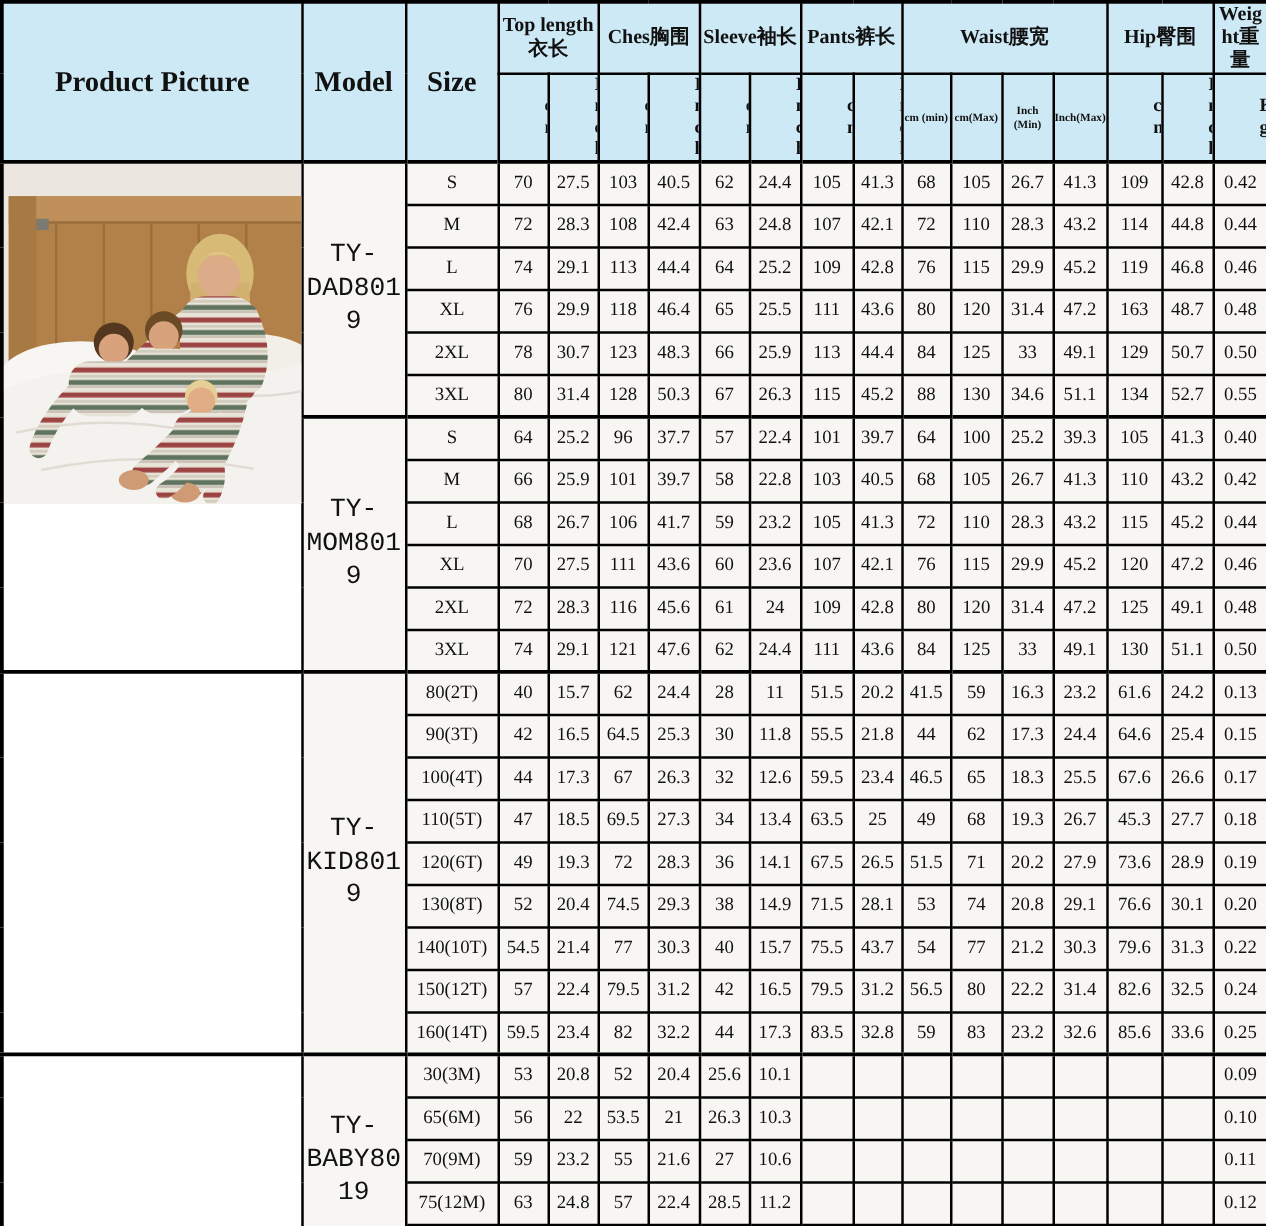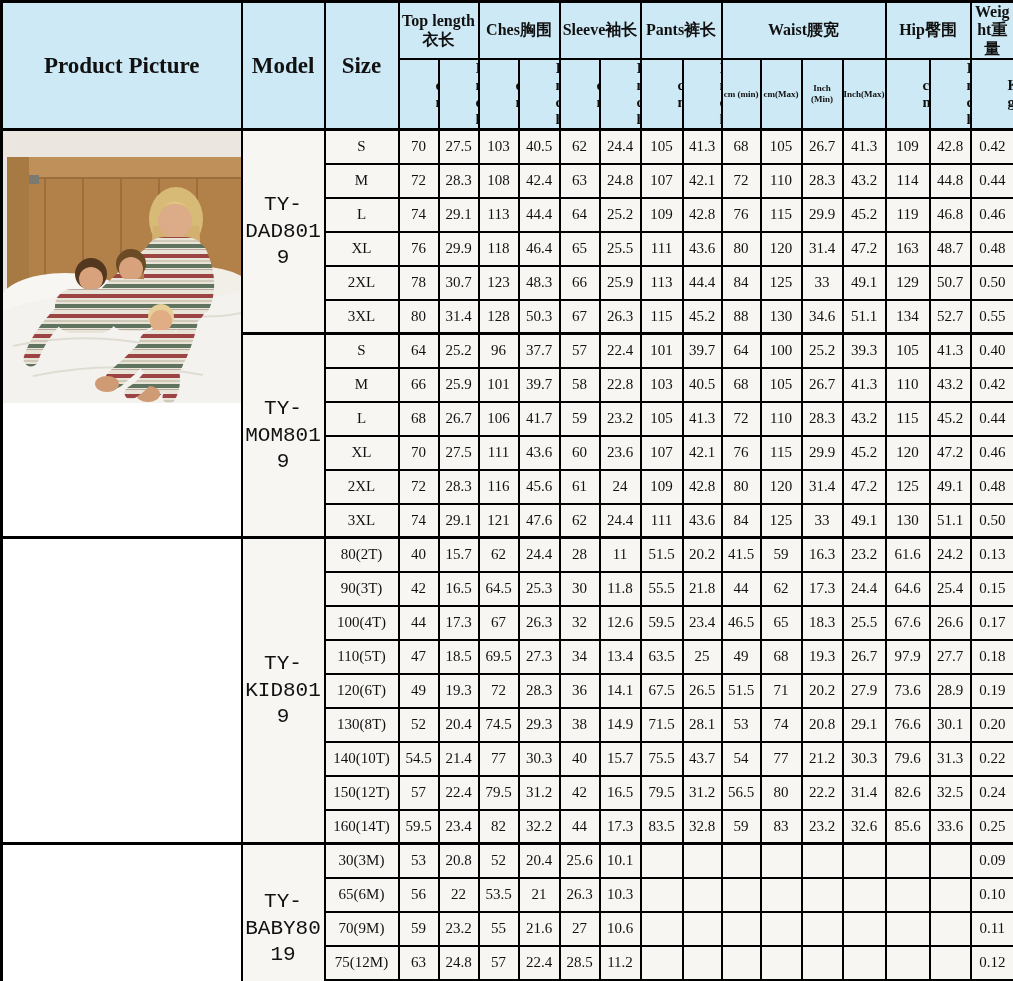--- a/index.html
+++ b/index.html
@@ -430,21 +430,21 @@
         <td class="value-cell">69.5</td>
         <td class="value-cell">27.3</td>
         <td class="value-cell">34</td>
         <td class="value-cell">13.4</td>
         <td class="value-cell">63.5</td>
         <td class="value-cell">25</td>
         <td class="value-cell">49</td>
         <td class="value-cell">68</td>
         <td class="value-cell">19.3</td>
         <td class="value-cell">26.7</td>
-        <td class="value-cell">97.9</td>
+        <td class="value-cell">45.3</td>
         <td class="value-cell">27.7</td>
         <td class="value-cell">0.18</td>
       </tr>
       <tr>
         <td class="size-cell">120(6T)</td>
         <td class="value-cell">49</td>
         <td class="value-cell">19.3</td>
         <td class="value-cell">72</td>
         <td class="value-cell">28.3</td>
         <td class="value-cell">36</td>

